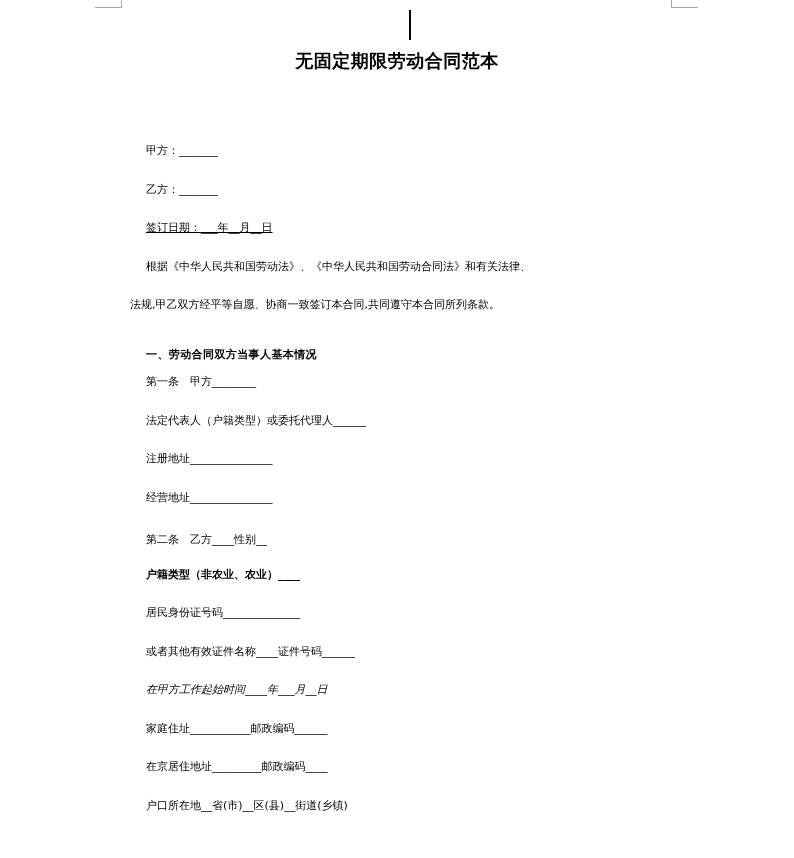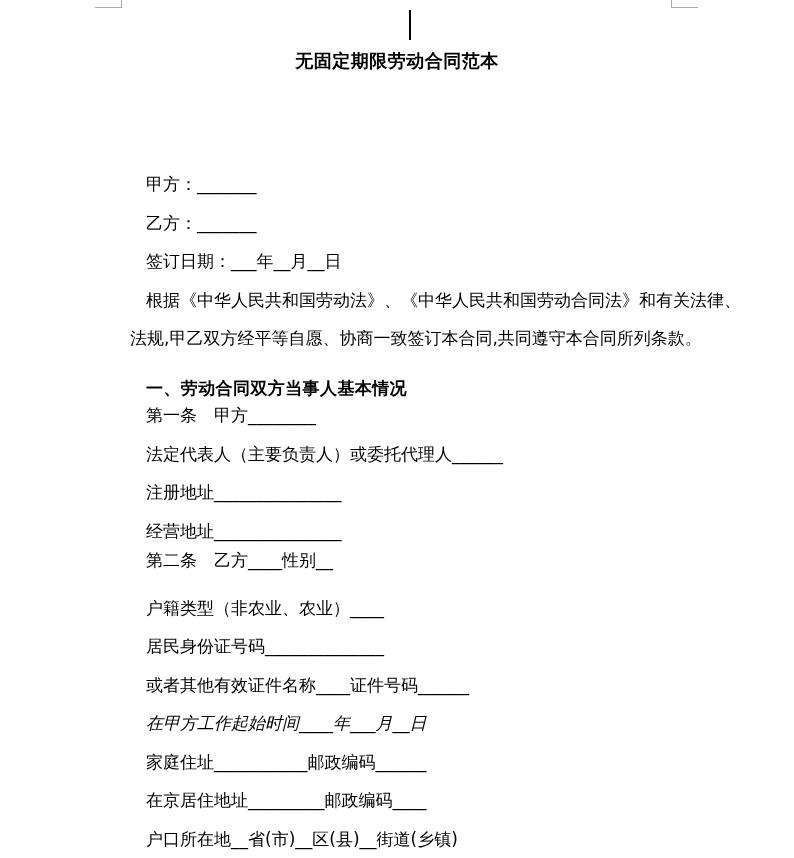--- a/index.html
+++ b/index.html
@@ -70,25 +70,24 @@
     font-size: 18px;
     font-weight: bold;
     letter-spacing: 0.5px;
     line-height: 26px;
     white-space: nowrap;
   }
 
   .line {
     position: absolute;
     left: 146px;
-    font-size: 17px;
+    font-size: 11px;
     line-height: 22px;
     white-space: nowrap;
     letter-spacing: 0px;
-    margin-top: 33px;
   }
   .line.noindent {
     left: 130px;
   }
   .line.heading {
     font-weight: bold;
     left: 146px;
     letter-spacing: 0.4px;
   }
 </style>
@@ -101,30 +100,30 @@
   <div class="margin-marker tr"></div>
 
   <div class="caret"></div>
 
   <div class="doc">
     <div class="doc-title">无固定期限劳动合同范本</div>
 
     <div id="doc-lines">
         <div class="line" style="top: 140px;">甲方：_______</div>
         <div class="line" style="top: 178.5px;">乙方：_______</div>
-        <div class="line" style="top: 217px;">签订日期：___年__月__日</div>
+        <div class="line" style="top: 217px; text-decoration: underline;">签订日期：___年__月__日</div>
         <div class="line" style="top: 255.5px;">根据《中华人民共和国劳动法》、《中华人民共和国劳动合同法》和有关法律、</div>
         <div class="line noindent" style="top: 294px;">法规,甲乙双方经平等自愿、协商一致签订本合同,共同遵守本合同所列条款。</div>
         <div class="line heading" style="top: 344px;">一、劳动合同双方当事人基本情况</div>
         <div class="line" style="top: 371px;">第一条　甲方________</div>
-        <div class="line" style="top: 409.5px;">法定代表人（主要负责人）或委托代理人______</div>
+        <div class="line" style="top: 409.5px;">法定代表人（户籍类型）或委托代理人______</div>
         <div class="line" style="top: 448px;">注册地址_______________</div>
         <div class="line" style="top: 486.5px;">经营地址_______________</div>
-        <div class="line" style="top: 516px; text-align: center;">第二条　乙方____性别__</div>
-        <div class="line" style="top: 563.5px;">户籍类型（非农业、农业）____</div>
+        <div class="line" style="top: 529px; text-align: center;">第二条　乙方____性别__</div>
+        <div class="line" style="top: 563.5px; font-weight: bold;">户籍类型（非农业、农业）____</div>
         <div class="line" style="top: 602px;">居民身份证号码______________</div>
         <div class="line" style="top: 640.5px; text-align: right;">或者其他有效证件名称____证件号码______</div>
         <div class="line" style="top: 679px; font-style: italic;">在甲方工作起始时间____年___月__日</div>
         <div class="line" style="top: 717.5px;">家庭住址___________邮政编码______</div>
         <div class="line" style="top: 756px;">在京居住地址_________邮政编码____</div>
         <div class="line" style="top: 794.5px;">户口所在地__省(市)__区(县)__街道(乡镇)</div>
       </div>
   </div>
 
 </div>

